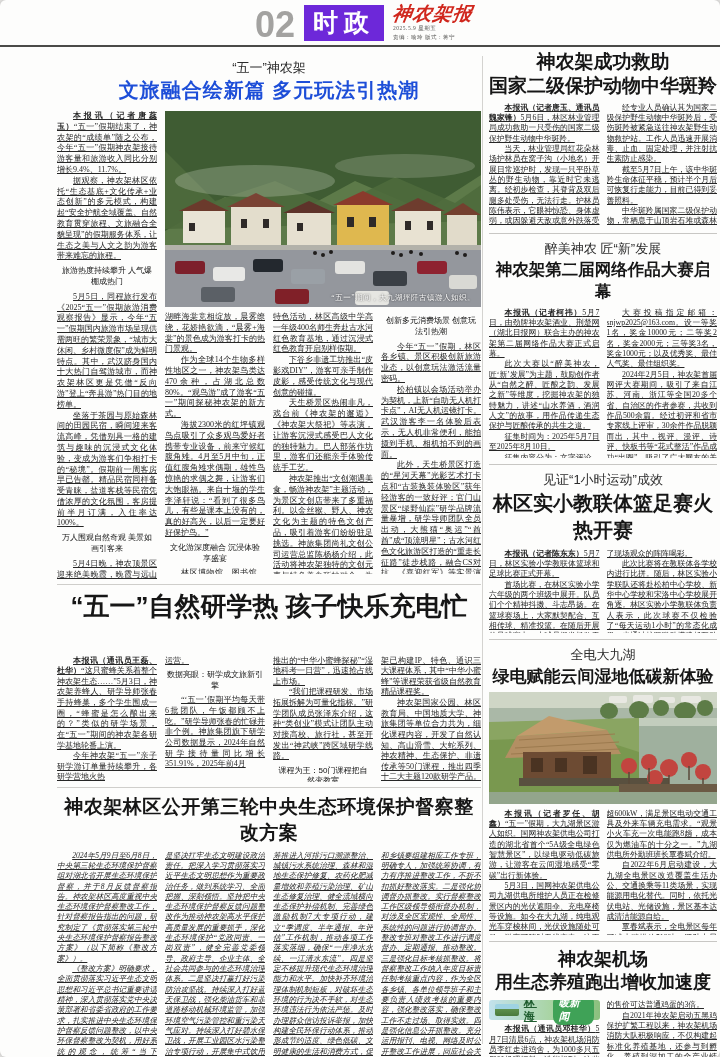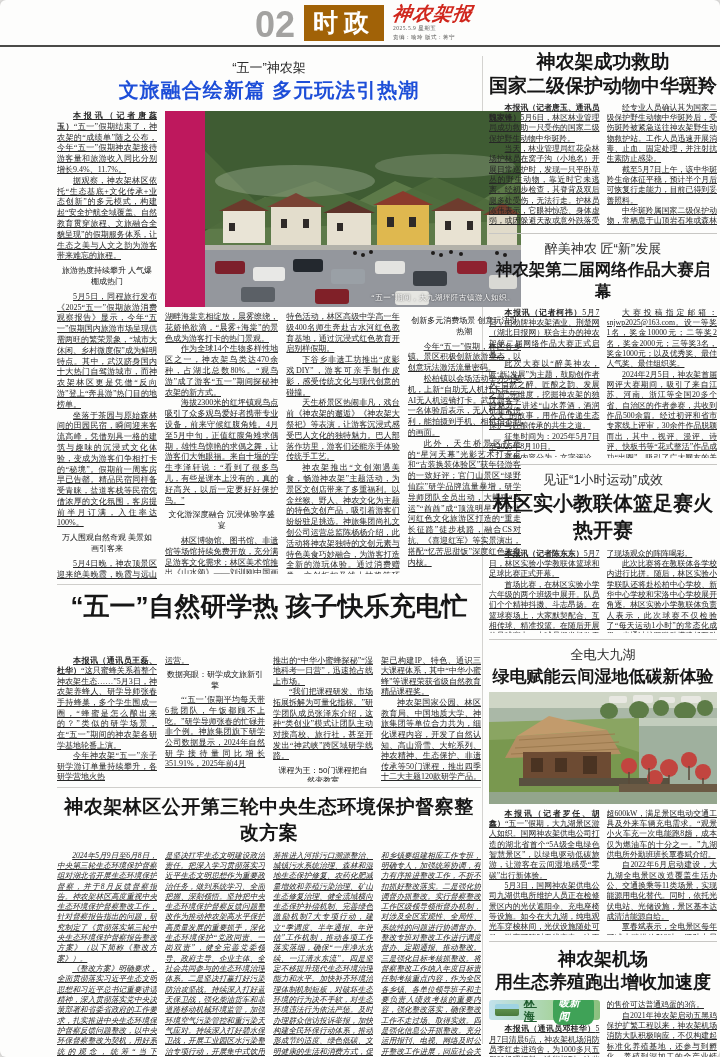--- a/index.html
+++ b/index.html
@@ -4,42 +4,42 @@
 <style>
   html,body{margin:0;padding:0;background:#e9e8e6;}
   .page{position:relative;width:720px;height:1057px;margin:0 auto;background:#fdfdfc;
         font-family:"Liberation Serif",serif;color:#262626;overflow:hidden;
         box-shadow:0 0 6px rgba(0,0,0,.25);border-radius:6px;}
   
   .header{position:absolute;left:0;top:0;width:720px;height:47px;border-bottom:2px solid #4a4a48;
           display:flex;align-items:flex-end;justify-content:center;padding-bottom:4px;box-sizing:border-box;}
   .header-inner{display:flex;align-items:flex-end;gap:9px;transform:translateX(4px);}
   .page-no{font-family:"Liberation Sans",sans-serif;font-size:36px;line-height:.85;color:#a3a2a0;font-weight:bold;}
-  .section-box{background:#a16207;color:#fff;font-family:"Liberation Sans",sans-serif;
+  .section-box{background:#6d28d9;color:#fff;font-family:"Liberation Sans",sans-serif;
                font-weight:bold;font-size:25px;line-height:1;padding:5px 9px 6px;letter-spacing:6px;}
   .masthead-wrap{display:flex;flex-direction:column;gap:1px;padding-bottom:0;}
   .masthead{color:#d0271d;font-family:"DejaVu Serif",serif;font-style:italic;font-weight:bold;
             font-size:19px;line-height:1;transform:skewX(-8deg);letter-spacing:1px;}
   .date-line,.staff-line{font-size:5.5px;color:#5a5a58;line-height:1.5;letter-spacing:.5px;}
   
   .para{margin:0;text-indent:2em;text-align:justify;text-decoration:underline;}
   .para.ni{text-indent:0;}
   .para strong{font-weight:bold;}
   .subhead{font-weight:normal;text-align:center;margin:4px 2px;font-family:"Liberation Sans",sans-serif;color:#111;}
   .col{overflow:hidden;}
   .rule{border:none;border-top:1px solid #cfcecb;margin:5px 0;}
   
   .left-region{position:absolute;left:57px;top:48px;width:424px;}
   .kicker{margin-top:11px;text-align:center;font-size:13px;color:#2b2b2b;font-family:"Liberation Sans",sans-serif;}
   .headline-main{text-align:center;font-family:"Liberation Sans",sans-serif;font-weight:bold;
                  font-size:20px;line-height:1.1;letter-spacing:1px;margin-top:2px;color:#1d4ed8;}
   .main-cols{display:flex;gap:8px;margin-top:10px;height:468px;font-size:8px;line-height:1.35;}
   .main-cols .col{width:100px;flex:0 0 100px;}
   .main-right{flex:1;display:flex;flex-direction:column;}
-  .photo-main{position:relative;width:316px;height:196px;background:#be185d;padding-left:40px;}
+  .photo-main{position:relative;width:316px;height:196px;background:#be185d;}
   .photo-caption{position:absolute;right:6px;bottom:4px;color:#fff;font-size:7.5px;
                  text-shadow:0 0 2px rgba(0,0,0,.8);letter-spacing:.5px;}
   .sub-cols{display:flex;gap:8px;margin-top:5px;height:262px;}
   .sub-cols .col{flex:1;}
   .headline-study{text-align:center;font-family:"Liberation Sans",sans-serif;font-weight:bold;
                   font-size:26px;line-height:1.1;margin:7px 0 6px;color:#161616;}
   .study-cols{display:flex;gap:8px;height:126px;font-size:8px;line-height:1.33;margin-top:35px;}
   .study-cols .col{flex:1;}
   .headline-insp{text-align:center;font-family:"Liberation Sans",sans-serif;font-weight:bold;
                  font-size:19px;margin:6px 0 5px;color:#161616;letter-spacing:.5px;}

